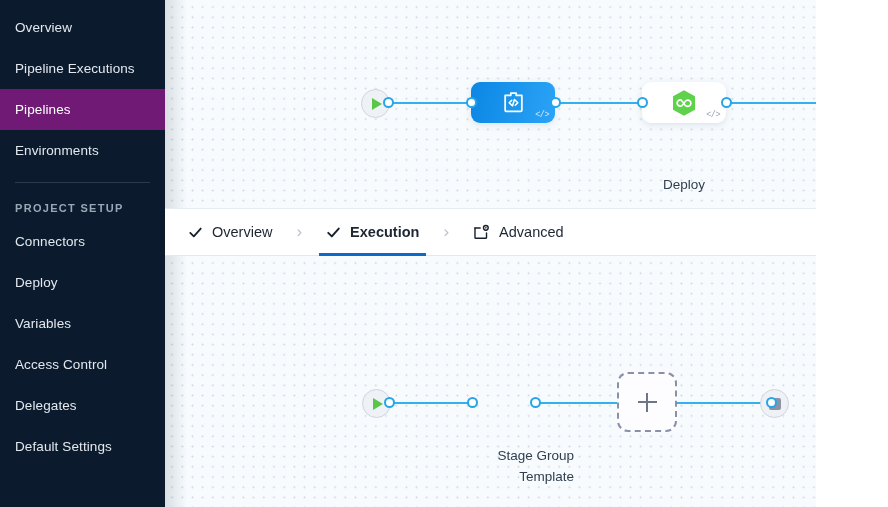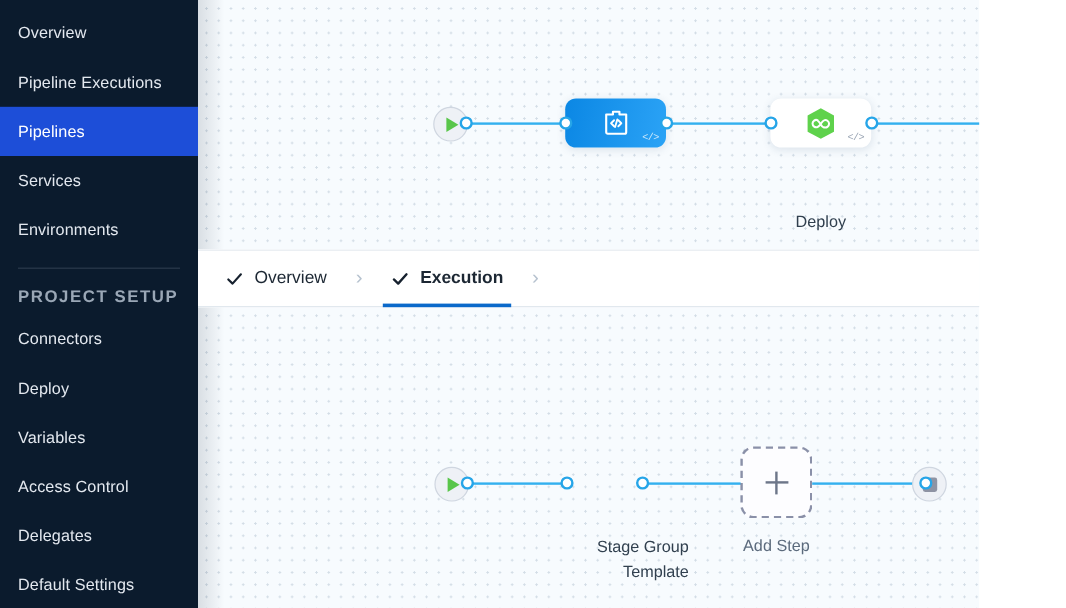--- a/index.html
+++ b/index.html
@@ -23,31 +23,31 @@
   .nav-item {
     height: 41px;
     display: flex; align-items: center;
     padding-left: 15px;
     color: #e3e8ef;
     font-size: 13.5px;
     letter-spacing: 0.1px;
     cursor: pointer;
     user-select: none;
   }
-  .nav-item.active { background: #1d4ed8; color: #ffffff; }
+  .nav-item.active { background: #701a75; color: #ffffff; }
   .nav-divider {
     height: 1px; background: #2b3a4c;
     margin: 11px 15px 0 15px;
   }
   .nav-section {
     height: 38px;
     display: flex; align-items: flex-end;
     padding: 0 0 7px 15px;
     color: #9aa7b6;
-    font-size: 14px;
+    font-size: 11px;
     letter-spacing: 1.3px;
     font-weight: 600;
     text-transform: uppercase;
   }
 
   
   #main {
     flex: 1 1 auto;
     position: relative;
     height: 507px;
@@ -183,23 +183,20 @@
     <div class="nav-item">
       <span>Overview</span>
     </div>
     <div class="nav-item">
       <span>Pipeline Executions</span>
     </div>
     <div class="nav-item active">
       <span>Pipelines</span>
     </div>
     <div class="nav-item">
-      <span>Services</span>
-    </div>
-    <div class="nav-item">
       <span>Environments</span>
     </div>
 
     <div class="nav-divider"></div>
 
     <div class="nav-section">PROJECT SETUP</div>
 
     <div class="nav-item">
       <span>Connectors</span>
     </div>
@@ -277,20 +274,29 @@
 
       <div class="tab active">
         <svg class="chk" viewBox="0 0 16 16">
           <path d="M2.4 8.4 L6.2 12.1 L13.6 3.8" fill="none" stroke="#16212e" stroke-width="2.1" stroke-linecap="round" stroke-linejoin="round"></path>
         </svg>
         <span>Execution</span>
       </div>
 
       <span class="tab-sep">›</span>
 
+      <div class="tab">
+        <svg class="advicon" viewBox="0 0 18 18">
+          <path d="M2.1 4.2 V14.2 A0.9 0.9 0 0 0 3 15.1 H13.4 A0.9 0.9 0 0 0 14.3 14.2 V9.6" fill="none" stroke="#16212e" stroke-width="1.5" stroke-linecap="round" stroke-linejoin="round"></path>
+          <path d="M2.1 4.2 H7.6" fill="none" stroke="#16212e" stroke-width="1.5" stroke-linecap="round"></path>
+          <circle cx="13.6" cy="4.1" r="2.5" fill="none" stroke="#16212e" stroke-width="1.5"></circle>
+          <circle cx="13.6" cy="4.1" r="0.8" fill="#16212e"></circle>
+        </svg>
+        <span>Advanced</span>
+      </div>
     </div>
 
     <div id="exec-pane">
       <div class="dotgrid"></div>
       <div class="edge-shade"></div>
 
       <div class="line" style="left:224px; top:146px; width:88px;"></div>
       <div class="line" style="left:370px; top:146px; width:84px;"></div>
       <div class="line" style="left:510px; top:146px; width:92px;"></div>
 
@@ -302,21 +308,20 @@
       <div class="dot" style="left:302px; top:141px;"></div>
       <div class="dot" style="left:365px; top:141px;"></div>
       <div class="nodelabel" style="left:265px; top:189px; width:144px;text-align:right;">
         <div>Stage Group</div>
         <div>Template</div>
       </div>
 
       <div class="dashnode" style="left:452px; top:116px; width:60px; height:60px;">
         <div class="plus"></div>
       </div>
-      <div class="nodelabel muted" style="left:410px; top:188px; width:144px;">Add Step</div>
 
       <div class="endcircle" style="left:595px; top:133px;">
         <div class="stop-sq"></div>
       </div>
       <div class="dot" style="left:601px; top:141px;"></div>
     </div>
 
   </div>
 </div>
 

